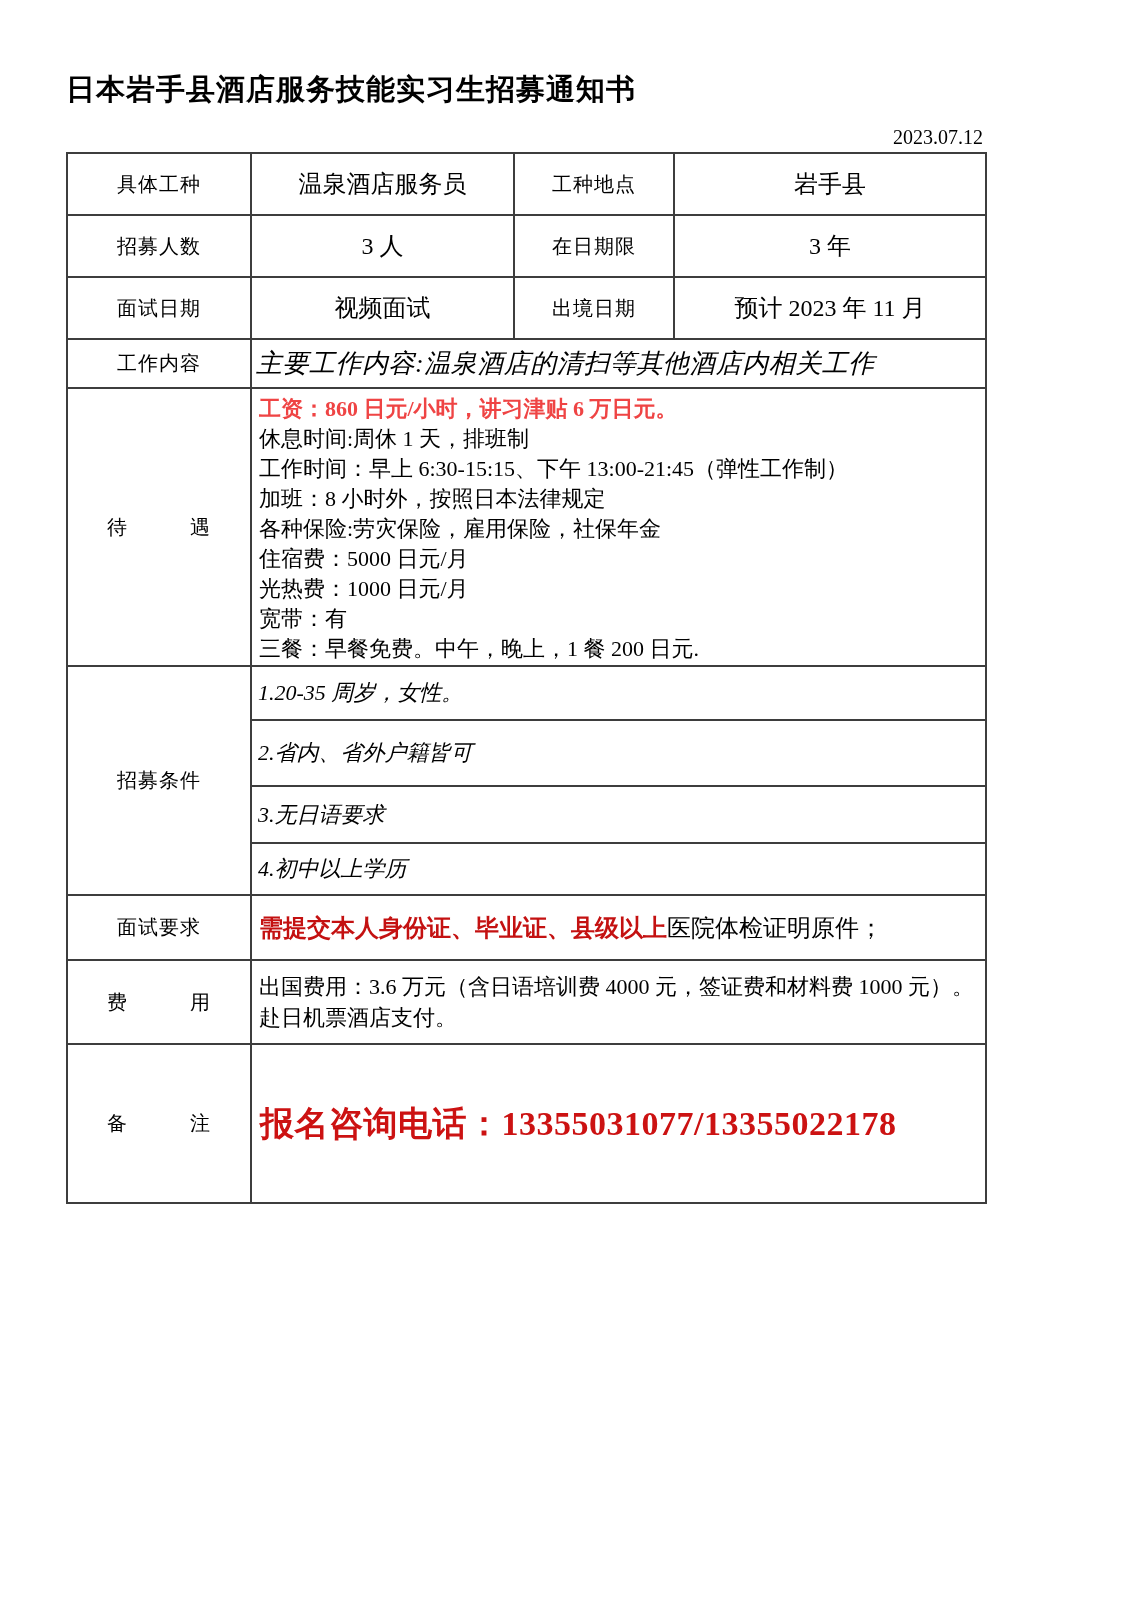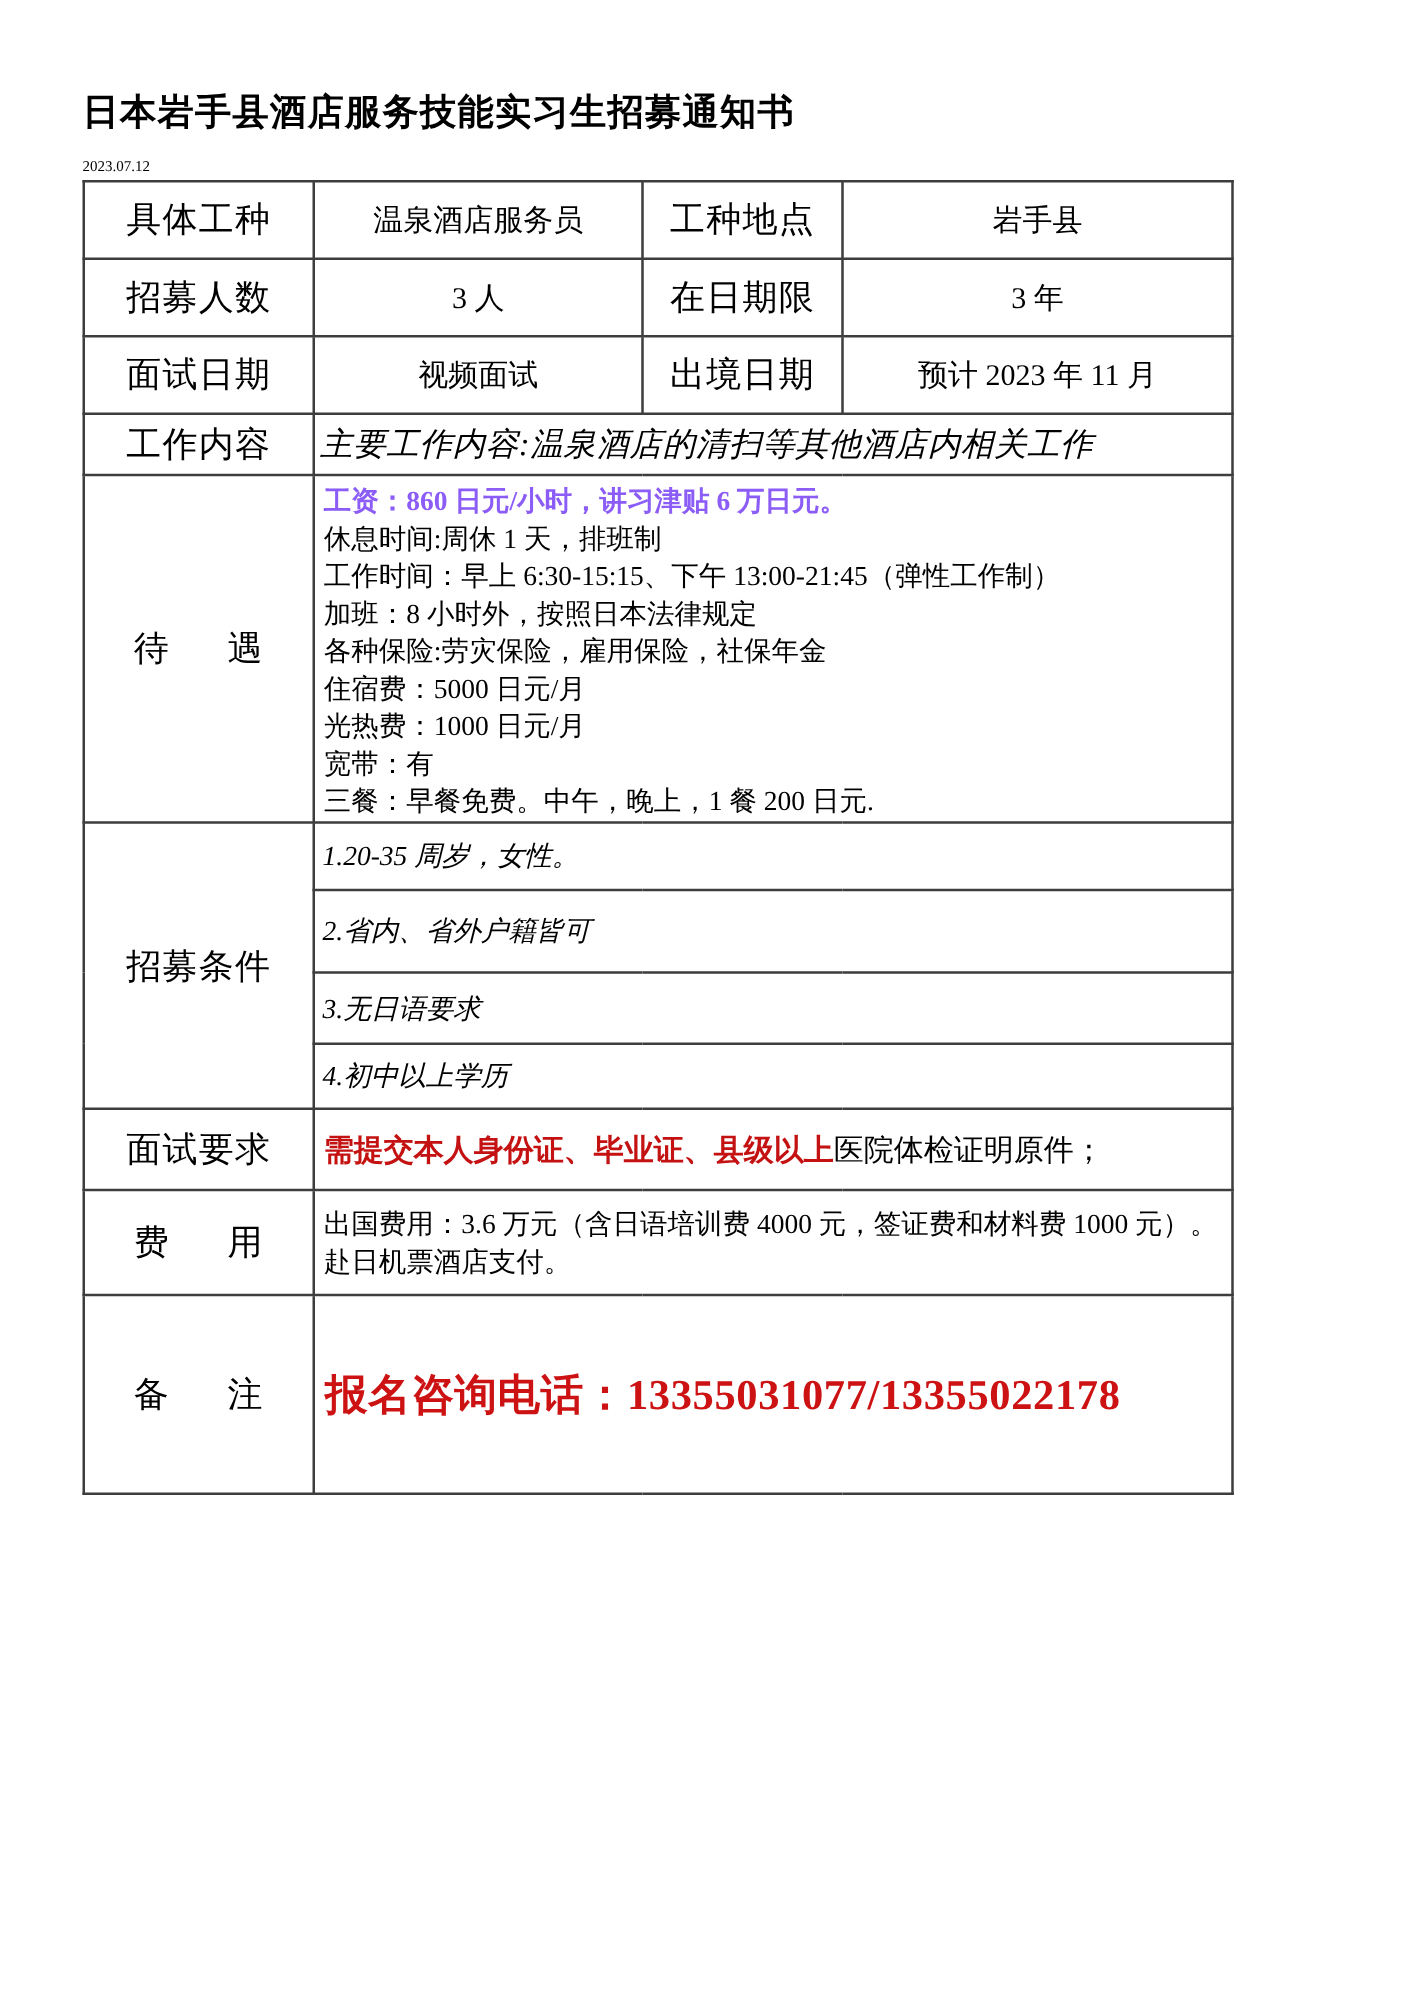--- a/index.html
+++ b/index.html
@@ -10,47 +10,47 @@
   }
   .page { position:relative; width:1131px; height:1600px; overflow:hidden; }
   .content { width:919px; margin-left:66px; }
   .doc-title {
     padding-top:70px; 
     font-size:29px; font-weight:bold; letter-spacing:1px;
     white-space:nowrap;
   }
   .doc-date {
     margin-top:16px; margin-bottom:3px;
-    font-size:12px; padding-right:2px;
+    text-align:right; font-size:20px; padding-right:2px;
   }
   table.notice {
     border-collapse:collapse; table-layout:fixed; width:919px;
   }
   table.notice td {
     border:2px solid #3d3d3d; overflow:hidden;
   }
   td.lbl {
     text-align:center; vertical-align:middle;
-    font-size:28px; letter-spacing:1px;
+    font-size:20px; letter-spacing:1px;
   }
   .spread {
     display:inline-flex; width:104px; justify-content:space-between;
   }
   td.val {
     text-align:center; vertical-align:middle; font-size:24px;margin-left:27px;
   }
   tr.r-std  { height:62px; }
   tr.r-work { height:49px; }
   td.work-content {
     font-size:26px; vertical-align:middle; padding-left:4px; letter-spacing:0.5px;font-style:italic;
   }
   tr.r-treat { height:278px; }
   td.treat-content { vertical-align:top; padding:5px 6px 0 7px; }
   .treat-line { font-size:22px; line-height:30px; white-space:nowrap; }
-  .salary-line { color:#8b5cf6; font-weight:bold; }
+  .salary-line { color:#ef4444; font-weight:bold; }
   tr.r-cond-1 { height:54px; }
   tr.r-cond-2 { height:66px; }
   tr.r-cond-3 { height:57px; }
   tr.r-cond-4 { height:52px; }
   td.cond-item { font-size:22px; vertical-align:middle; padding-left:6px;font-style:italic; }
   tr.r-interview { height:65px; }
   td.interview-content { font-size:24px; vertical-align:middle; padding-left:7px; }
   .req-red { color:#c41111; font-weight:bold; }
   tr.r-cost { height:84px; }
   td.cost-content { font-size:22px; line-height:31px; vertical-align:middle; padding-left:7px;border-radius:20px; }

